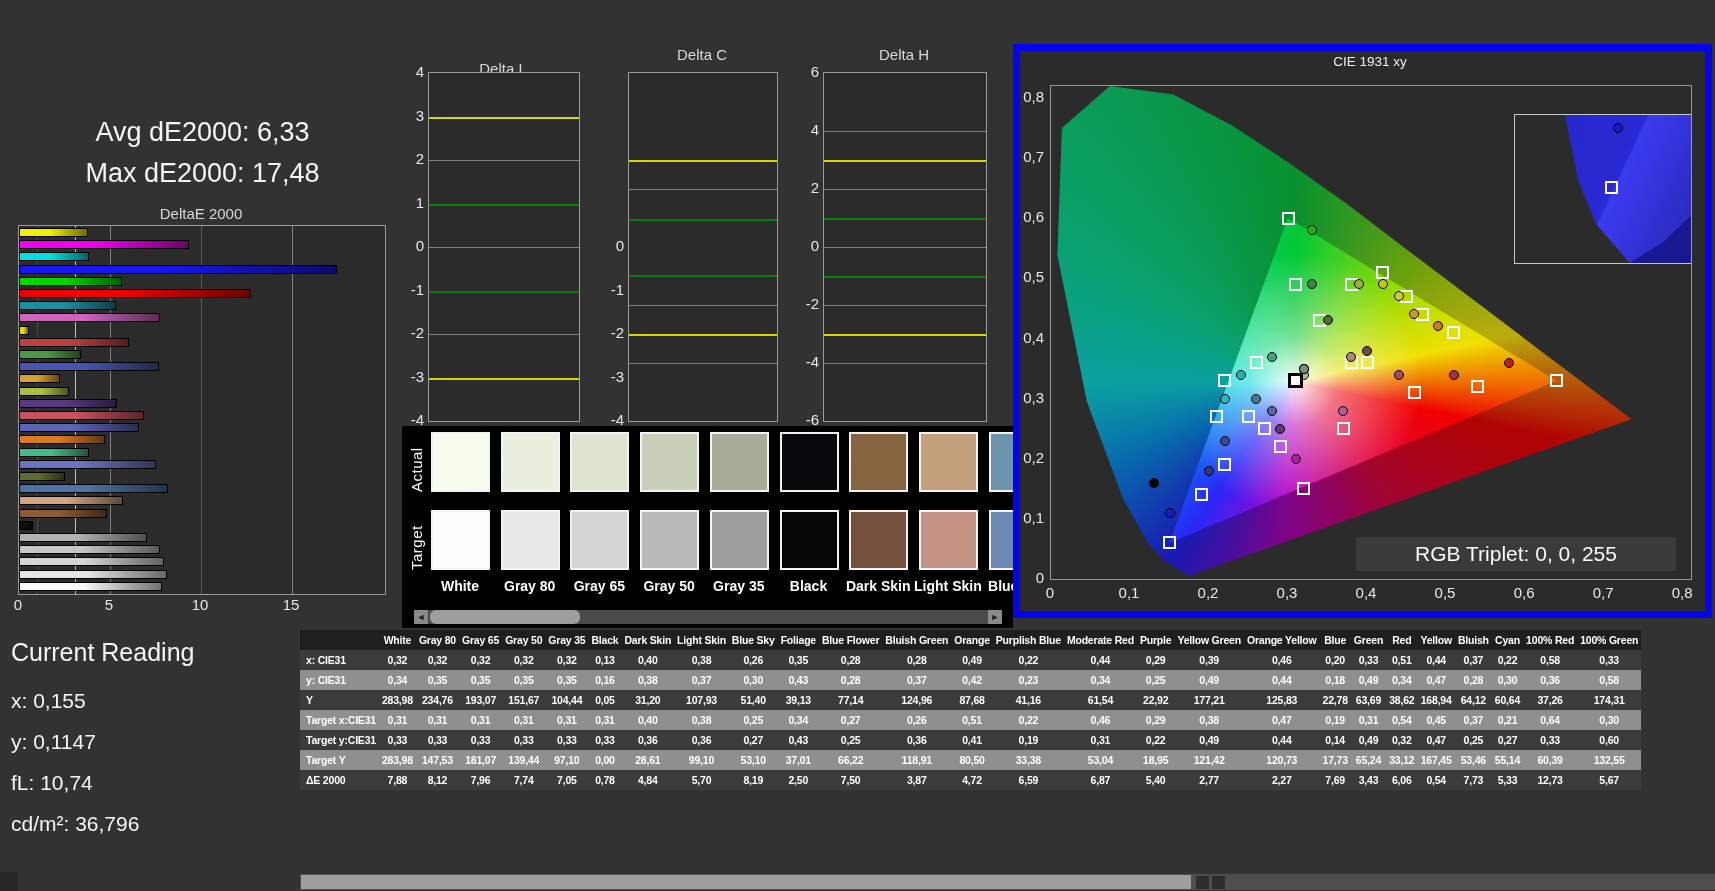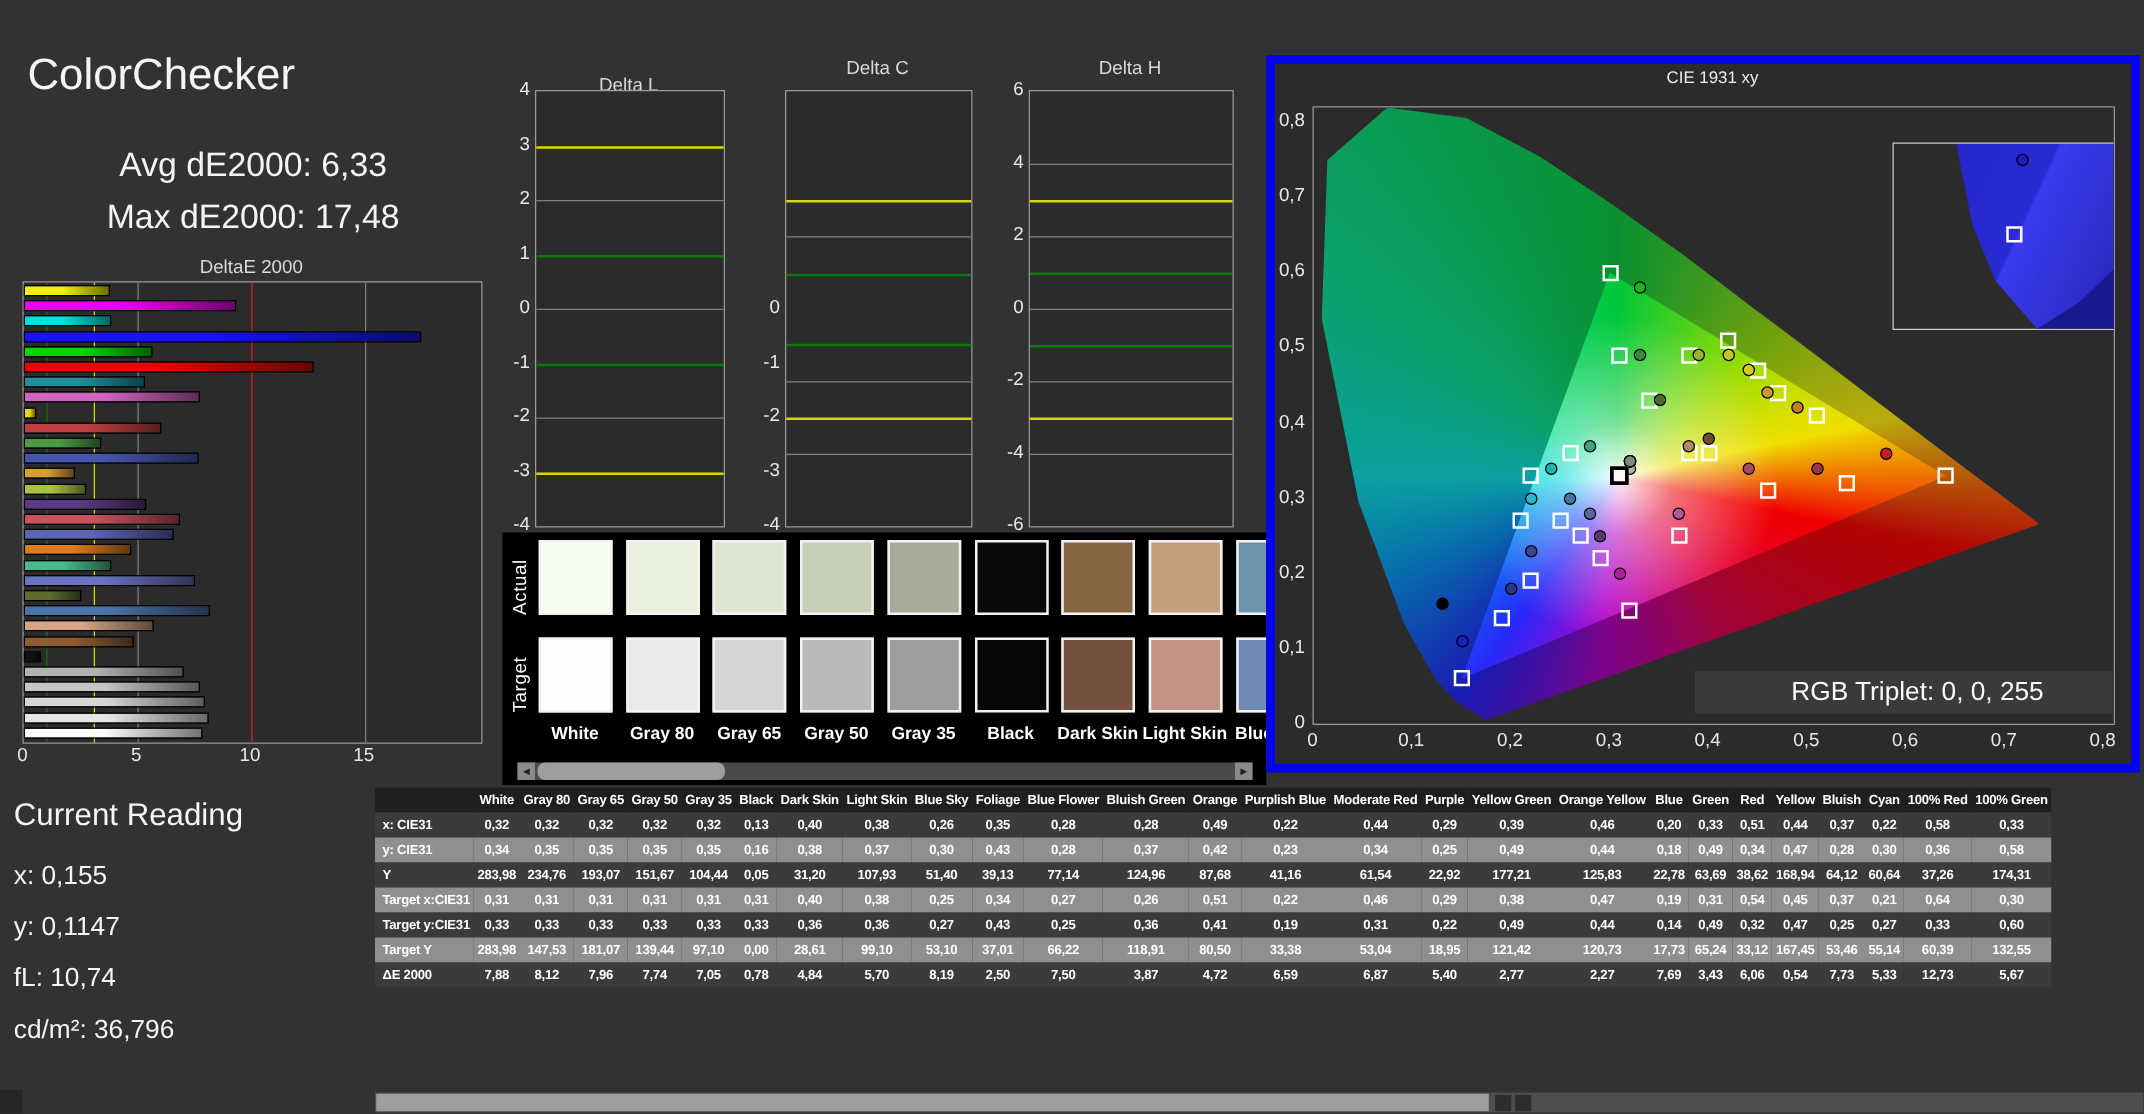--- a/index.html
+++ b/index.html
@@ -34,21 +34,20 @@
   #readings-table .row-dark td{background:#3b3b3b;}
   #readings-table .row-gray td{background:#8f8f8f;}
   #readings-table td.rowlab{text-align:left;padding-left:6px;}
   .big-text{font-size:27px;color:#f5f5f5;}
 </style>
 </head>
 <body>
 
 <div id="screen">
 
-  <div class="abs" style="left:22px;top:40px;font-size:35px;color:#f5f5f5;">ColorChecker</div>
   <div class="abs big-text" style="left:15px;top:112px;width:375px;text-align:center;line-height:41px;">
     <div>Avg dE2000: 6,33</div>
     <div>Max dE2000: 17,48</div>
   </div>
 
   <div class="abs chart-title" style="left:18px;top:205px;width:366px;">DeltaE 2000</div>
   <div id="de-plot" class="abs panel-box" style="left:18px;top:225px;width:366px;height:368px;">
       <div class="vline" style="left: 91px; background: rgb(128, 128, 128);"></div>
       <div class="vline" style="left: 273px; background: rgb(128, 128, 128);"></div>
       <div class="vline" style="left: 182px; background: rgb(221, 34, 34);"></div>
@@ -264,21 +263,21 @@
       </div>
 
     <div class="abs" style="left:463px;top:28px;width:185px;height:148px;border:1px solid #c8c8c8;background:#2b2b2b;overflow:hidden;">
       <div class="abs" style="inset:0;background:linear-gradient(115deg,#2424c8 0%,#2a2ad4 52%,#3a3af0 53%,#2626b0 100%);
                   clip-path:polygon(0 0,100% 0,100% 100%,62% 100%,44% 74%,34% 44%,27% 0);"></div>
       <div class="abs" style="inset:0;background:#181890;clip-path:polygon(62% 100%,100% 100%,100% 62%,80% 86%);"></div>
       <div class="t-marker" style="left:90px;top:66px;"></div>
       <div class="m-marker" style="left:98px;top:8px;background:#1c1cc8;"></div>
     </div>
 
-    <div class="abs" style="left:305px;top:451px;width:356px;height:34px;background:#3a3a3a;display:flex;align-items:center;justify-content:center;font-size:21px;color:#fafafa;">RGB Triplet: 0, 0, 255</div>
+    <div class="abs" style="left:305px;top:451px;width:320px;height:34px;background:#3a3a3a;display:flex;align-items:center;justify-content:center;font-size:21px;color:#fafafa;">RGB Triplet: 0, 0, 255</div>
   </div>
   <div id="cie-axis-labels">
       <div class="tick-label" style="position: absolute; left: 1034px; top: 584px; width: 32px; text-align: center;">0</div>
       <div class="tick-label" style="position: absolute; left: 1113.01px; top: 584px; width: 32px; text-align: center;">0,1</div>
       <div class="tick-label" style="position: absolute; left: 1192.02px; top: 584px; width: 32px; text-align: center;">0,2</div>
       <div class="tick-label" style="position: absolute; left: 1271.04px; top: 584px; width: 32px; text-align: center;">0,3</div>
       <div class="tick-label" style="position: absolute; left: 1350.05px; top: 584px; width: 32px; text-align: center;">0,4</div>
       <div class="tick-label" style="position: absolute; left: 1429.06px; top: 584px; width: 32px; text-align: center;">0,5</div>
       <div class="tick-label" style="position: absolute; left: 1508.07px; top: 584px; width: 32px; text-align: center;">0,6</div>
       <div class="tick-label" style="position: absolute; left: 1587.09px; top: 584px; width: 32px; text-align: center;">0,7</div>

